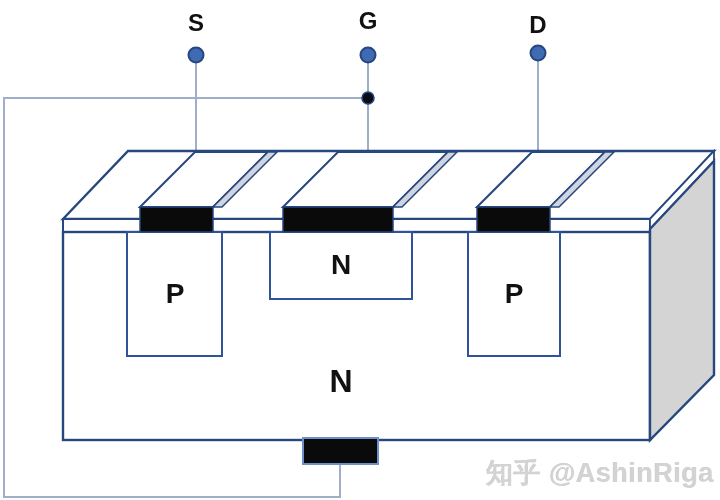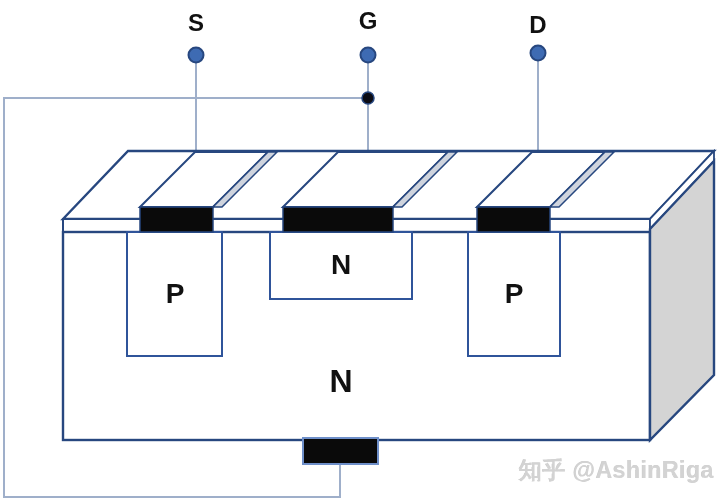--- a/index.html
+++ b/index.html
@@ -16,21 +16,21 @@
     font-weight:bold;color:#111111;
     white-space:nowrap;line-height:1;
     user-select:none;
   }
   .terminal-lbl{font-size:24px;}
   .region-lbl{font-size:28px;}
   .substrate-lbl{font-size:32px;}
   .watermark{
     position:absolute;right:6px;top:455px;
     transform:none;
-    font-size:23px;font-weight:bold;
+    font-size:27px;font-weight:bold;
     color:#d3d3d3;
     text-shadow:1.5px 1.5px 0 #ffffff,-0.5px -0.5px 0 #c9c9c9;
     letter-spacing:0.5px;
   }
 </style>
 </head>
 <body>
 
 <div id="stage">
 

